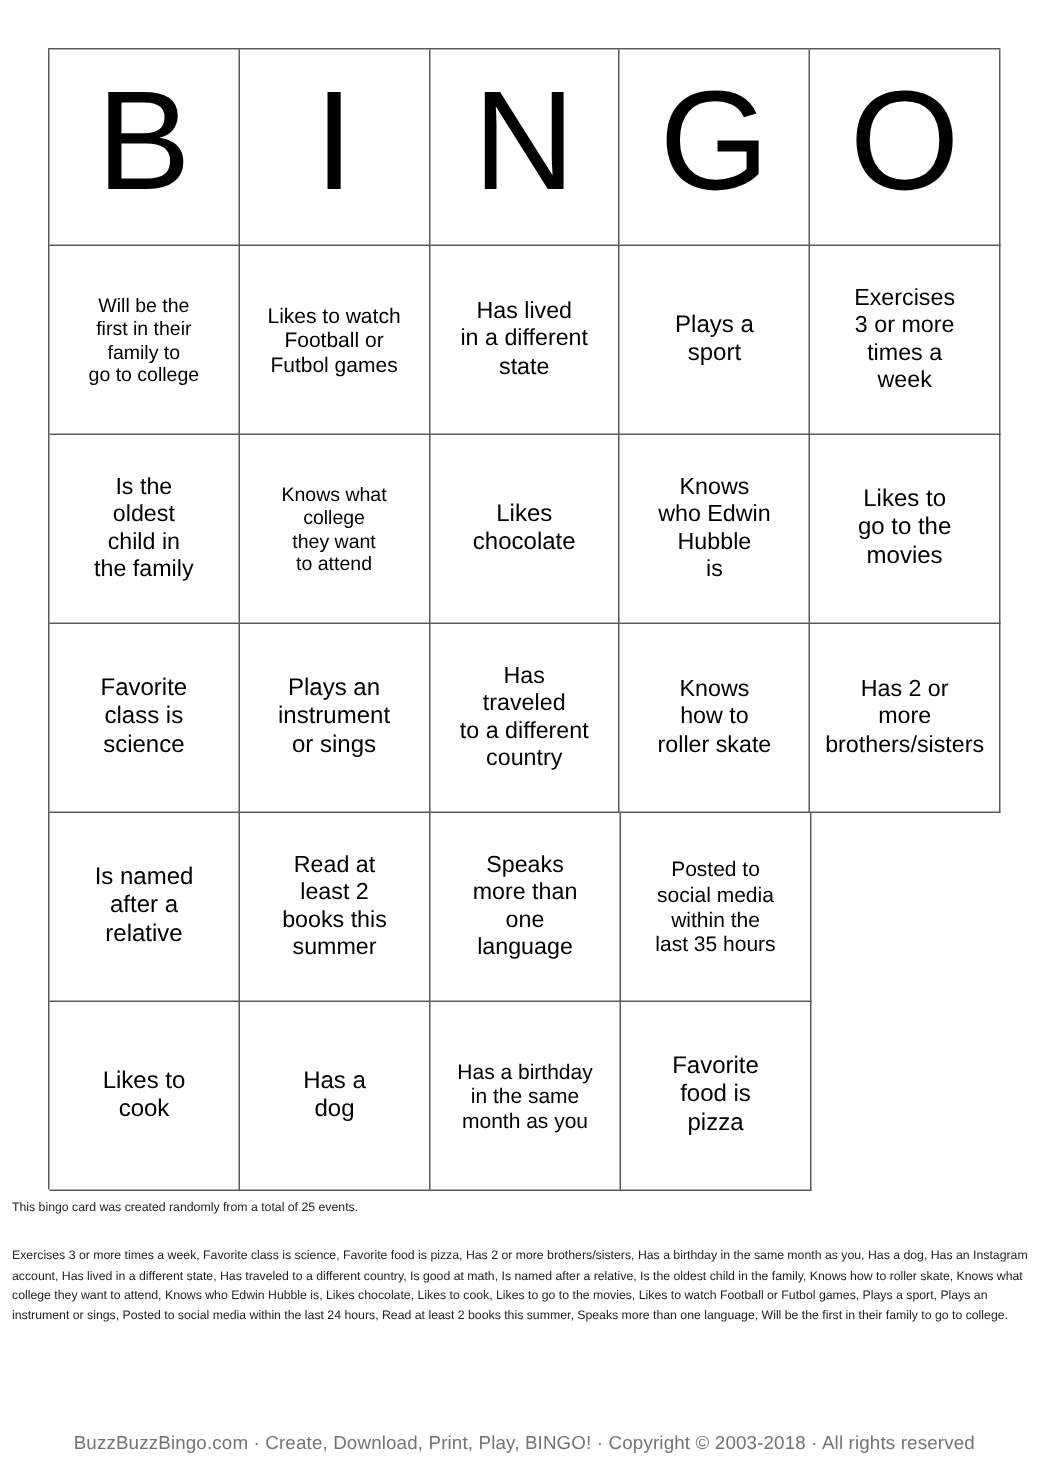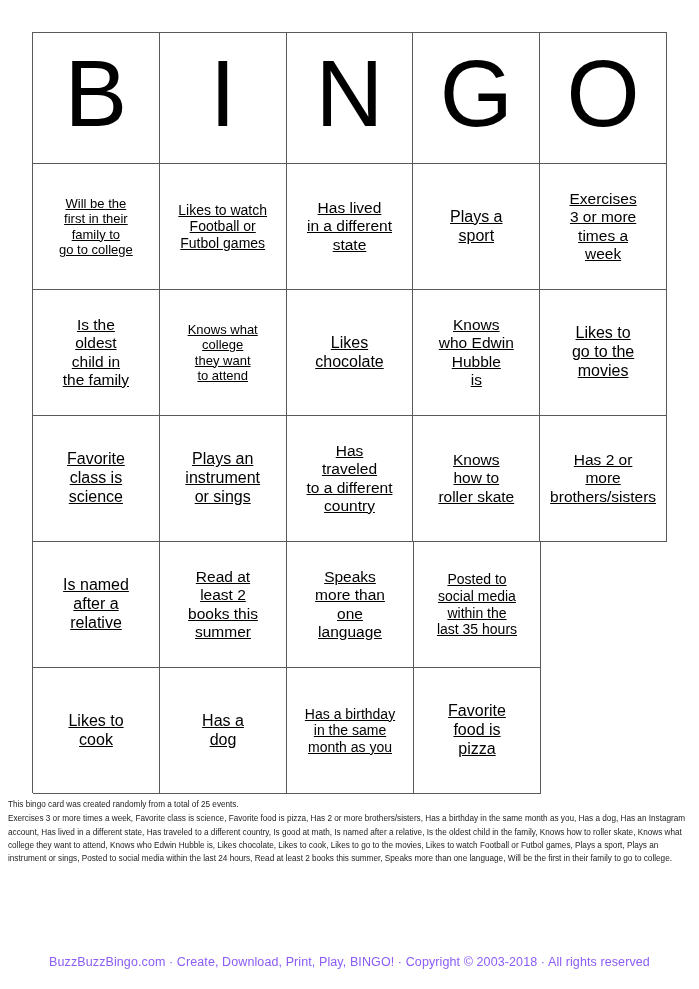--- a/index.html
+++ b/index.html
@@ -34,21 +34,21 @@
     border-top: 1px solid #5a5a5a;
     border-left: 1px solid #5a5a5a;
   }
 
   .grid-row {
     display: flex;
     width: 100%;
   }
 
   .header-row { height: 131px; }
-  .body-row   { height: 126px; text-decoration: underline; }
+  .body-row   { height: 126px; }
 
   .cell {
     width: 127px;
     border-right: 1px solid #5a5a5a;
     border-bottom: 1px solid #5a5a5a;
     display: flex;
     align-items: center;
     justify-content: center;
     text-align: center;
     padding: 2px 4px;
@@ -84,35 +84,35 @@
     top: 798px;
     width: 683px;
     font-size: 8.2px;
     line-height: 1.62;
     color: #1c1c1c;
     text-align: left;
   }
 
   .footer-note .summary {
     display: block;
-    margin-bottom: 1px;
+    margin-bottom: 19px;
   }
 
   .footer-note .events {
     display: block;
   }
 
   .copyright {
     position: absolute;
     left: 0;
     top: 955px;
     width: 699px;
     text-align: center;
     font-size: 12.5px;
-    color: #8b5cf6;
+    color: #737373;
     letter-spacing: 0.1px;
   }
 </style>
 </head>
 <body>
 
 <div class="page">
 
   <div class="card">
 

